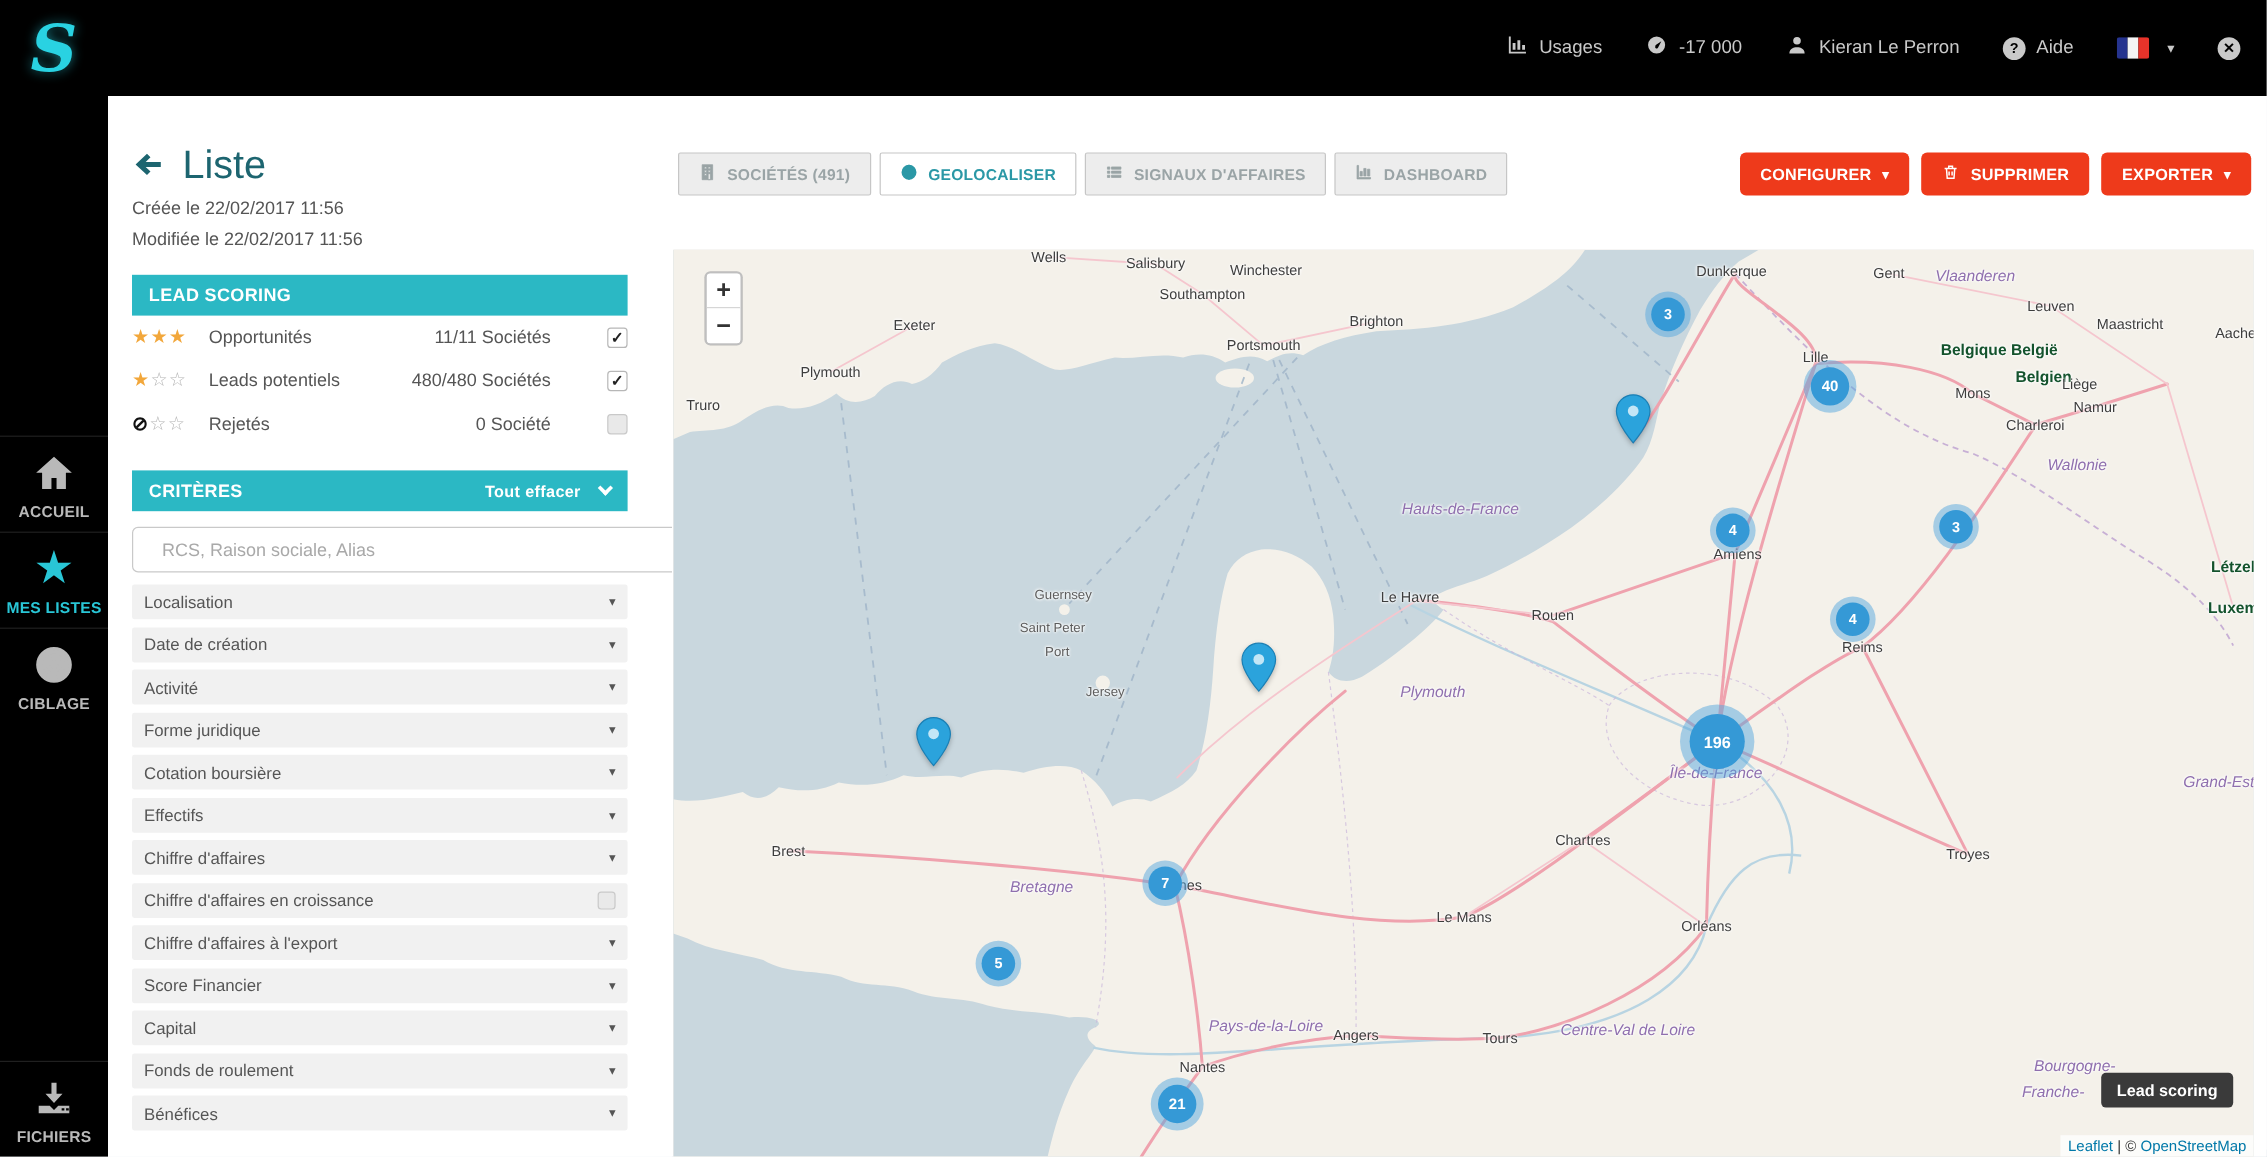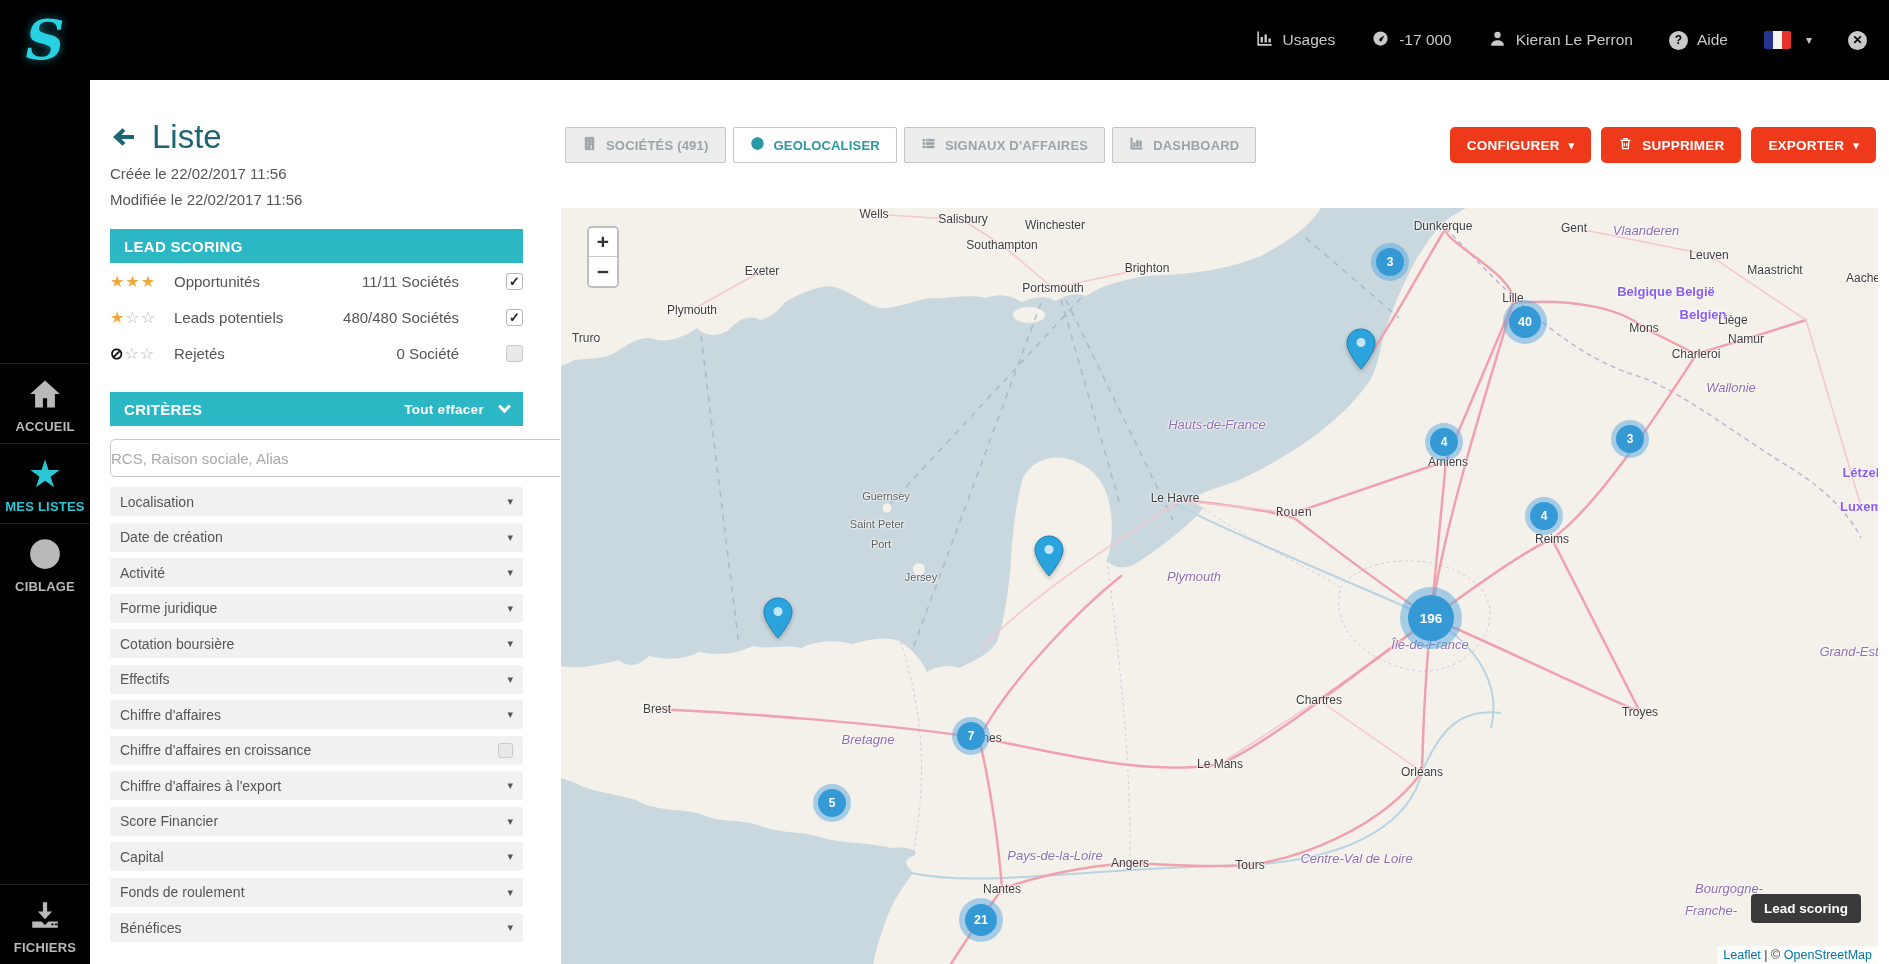--- a/index.html
+++ b/index.html
@@ -42,21 +42,21 @@
   .chev { width:9px; height:9px; border-right:3px solid #fff; border-bottom:3px solid #fff; transform:rotate(45deg) translate(-2px,-2px); margin-left:16px; cursor:pointer; }
   .ls-row { height:36px; display:flex; align-items:center; font-size:15px; color:#555; }
   .ls-stars { width:64px; letter-spacing:1px; font-size:16px; }
   .ls-stars .on { color:#f2a73b; }
   .ls-stars .off { color:#b5b5b5; }
   .ls-stars .rej { color:#111; font-weight:bold; }
   .ls-label { flex:1; }
   .ls-count { min-width:125px; text-align:right; }
   .cb { width:17px; height:17px; border-radius:3px; border:1px solid #b7b7b7; background:#fff; margin-left:47px; display:flex; align-items:center; justify-content:center; font-size:13px; color:#222; font-weight:bold; cursor:pointer; }
   .cb.off { background:#e9e9e9; border-color:#c9c9c9; color:transparent; }
-  .search-input { margin-top:13px; width:457px; height:38px; border:1px solid #c9c9c9; border-radius:5px; padding:0 0; font-size:15px; color:#444; font-family:inherit; outline:none; }
+  .search-input { margin-top:13px; width:457px; height:38px; border:1px solid #c9c9c9; border-radius:5px; padding:0 24px; font-size:15px; color:#444; font-family:inherit; outline:none; }
   .search-input::placeholder { color:#a9a9a9; }
   .filters { margin-top:10px; }
   .f-row { height:29px; margin-bottom:6.5px; background:#f1f1f1; border-radius:2px; display:flex; align-items:center; padding:0 10px; font-size:14px; color:#555; cursor:pointer; }
   .f-row .f-label { flex:1; }
   .f-caret { color:#555; font-size:11px; }
   .f-row .cb { margin-left:0; width:15px; height:15px; }
   
   .main { position:absolute; left:560px; top:80px; width:1329px; height:878px; background:#fff; }
   .tabs-row { position:absolute; left:5px; top:47px; display:flex; gap:7px; }
   .tab { height:36px; display:flex; align-items:center; gap:9px; padding:0 16px; background:#ededed; border:1px solid #c6c6c6; border-radius:2px; color:#9aa4a6; font-weight:bold; font-size:13px; letter-spacing:.2px; cursor:pointer; font-family:inherit; }
@@ -65,21 +65,21 @@
   .actions { position:absolute; right:13px; top:47px; display:flex; gap:10px; }
   .act { height:36px; border:none; border-radius:5px; background:#ee3a1b; color:#fff; font-weight:bold; font-size:13.5px; letter-spacing:.2px; padding:0 17px; display:flex; align-items:center; gap:9px; cursor:pointer; font-family:inherit; }
   .act svg { width:15px; height:15px; fill:none; stroke:#fff; stroke-width:2; }
   .act .a-caret { font-size:11px; }
   
   .map { position:absolute; left:1px; top:128px; width:1317px; height:756px; background:#f4f1ea; overflow:hidden; }
   .map svg.base { position:absolute; left:0; top:0; }
   .mlabel { position:absolute; transform:translate(-50%,-50%); font-size:12px; color:#3d3d3d; white-space:nowrap; text-shadow:0 0 3px #fff, 0 0 3px #fff, 0 0 2px #fff; pointer-events:none; }
   .mlabel.small { font-size:11px; color:#5c5c5c; }
   .mlabel.region { font-style:italic; color:#8f6fae; font-size:13px; }
-  .mlabel.country { font-weight:bold; color:#8b5cf6; font-size:13px; }
+  .mlabel.country { font-weight:bold; color:#14532d; font-size:13px; }
   .cluster { position:absolute; transform:translate(-50%,-50%); border-radius:50%; background:rgba(86,167,222,.5); display:flex; align-items:center; justify-content:center; cursor:pointer; }
   .cluster .inner { border-radius:50%; background:#3599d6; color:#fff; font-weight:bold; display:flex; align-items:center; justify-content:center; }
   .cluster.s { width:38px; height:38px; } .cluster.s .inner { width:28px; height:28px; font-size:12px; }
   .cluster.m { width:44px; height:44px; } .cluster.m .inner { width:32px; height:32px; font-size:12.5px; }
   .cluster.l { width:62px; height:62px; } .cluster.l .inner { width:46px; height:46px; font-size:13.5px; }
   .pin { position:absolute; transform:translate(-50%,-100%); width:30px; height:42px; cursor:pointer; filter:drop-shadow(0 2px 2px rgba(0,0,0,.25)); }
   .zoomctl { position:absolute; left:26px; top:18px; width:32px; border:2px solid rgba(0,0,0,.25); border-radius:5px; overflow:hidden; background:#fff; }
   .zoomctl .zbtn { width:100%; height:29px; display:flex; align-items:center; justify-content:center; font-size:21px; font-weight:bold; color:#333; background:#fff; cursor:pointer; }
   .zoomctl .zbtn:first-child { border-bottom:1px solid #ccc; }
   .map-tooltip { position:absolute; right:17px; bottom:41px; background:#3a3a3a; color:#fff; font-weight:bold; font-size:13.5px; padding:7px 13px; border-radius:4px; }
@@ -382,21 +382,21 @@
         <div class="mlabel city" style="left: 586px; top: 60px;">Brighton</div>
         <div class="mlabel city" style="left: 492px; top: 80px;">Portsmouth</div>
         <div class="mlabel city" style="left: 201px; top: 63px;">Exeter</div>
         <div class="mlabel city" style="left: 131px; top: 102px;">Plymouth</div>
         <div class="mlabel city" style="left: 25px; top: 130px;">Truro</div>
         <div class="mlabel small" style="left: 325px; top: 288px;">Guernsey</div>
         <div class="mlabel small" style="left: 316px; top: 316px;">Saint Peter</div>
         <div class="mlabel small" style="left: 320px; top: 336px;">Port</div>
         <div class="mlabel small" style="left: 360px; top: 369px;">Jersey</div>
         <div class="mlabel city" style="left: 614px; top: 290px;">Le Havre</div>
-        <div class="mlabel city" style="left: 733px; top: 305px; font-family: Liberation Mono, monospace;">Rouen</div>
+        <div class="mlabel city" style="left: 733px; top: 305px;">Rouen</div>
         <div class="mlabel city" style="left: 882px; top: 18px;">Dunkerque</div>
         <div class="mlabel city" style="left: 1013px; top: 20px;">Gent</div>
         <div class="mlabel region" style="left: 1085px; top: 22px;">Vlaanderen</div>
         <div class="mlabel city" style="left: 1148px; top: 47px;">Leuven</div>
         <div class="mlabel city" style="left: 1214px; top: 62px;">Maastricht</div>
         <div class="mlabel city" style="left: 1302px; top: 70px;">Aache</div>
         <div class="mlabel city" style="left: 952px; top: 90px;">Lille</div>
         <div class="mlabel country" style="left: 1105px; top: 83px;">Belgique België</div>
         <div class="mlabel country" style="left: 1142px; top: 106px;">Belgien</div>
         <div class="mlabel city" style="left: 1172px; top: 112px;">Liège</div>

